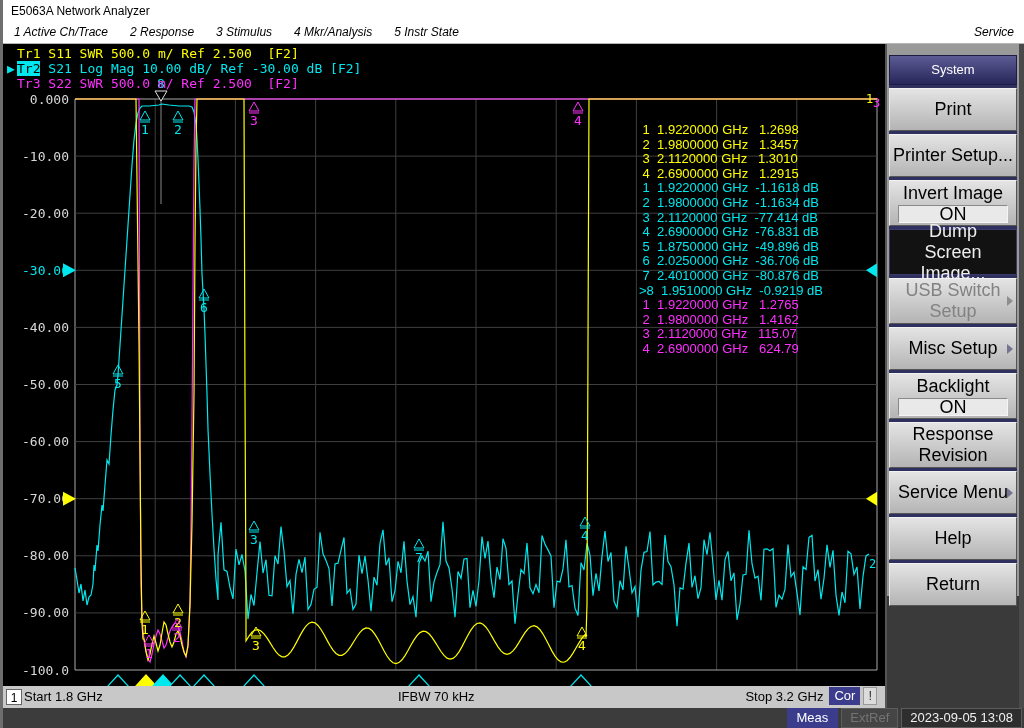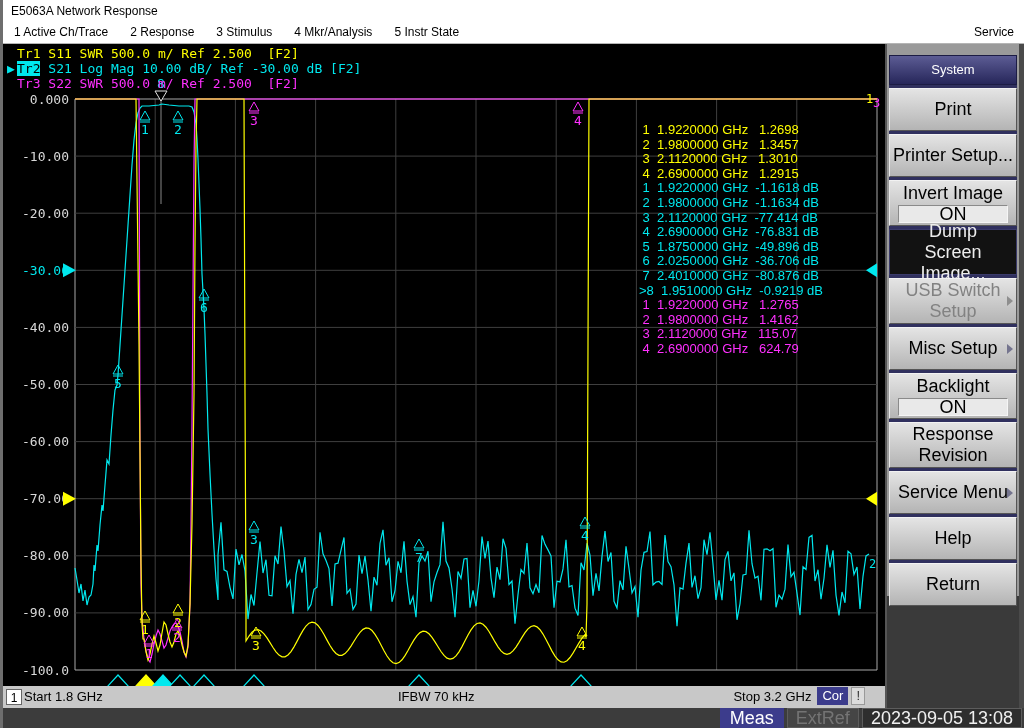--- a/index.html
+++ b/index.html
@@ -2,43 +2,43 @@
 <html><head>
 <meta charset="utf-8">
 <style>
   html,body{margin:0;padding:0;background:#000;}
   #app{position:relative;width:1024px;height:728px;overflow:hidden;background:#000;
        font-family:"Liberation Sans",sans-serif;border-left:3px solid #6e6e6e;box-sizing:border-box;}
   
   #titlebar{position:absolute;left:0;top:0;width:100%;height:22px;background:#ffffff;color:#000;
             font-size:12px;line-height:22px;padding-left:8px;box-sizing:border-box;}
   #menubar{position:absolute;left:0;top:22px;width:100%;height:22px;background:#ffffff;color:#000;
-           font-size:12px;line-height:20px;border-bottom:1px solid #b5b5b5;box-sizing:border-box;}
+           font-size:12px;line-height:20px;border-bottom:1px solid #b5b5b5;box-sizing:border-box;font-style:italic;}
   .menu-item{display:inline-block;padding:0 11px;cursor:default;}
   #resize-lbl{position:absolute;right:10px;top:0;}
   
   #screen{position:absolute;left:0;top:44px;width:878px;height:642px;background:#000;}
   #plot{position:absolute;left:0;top:0;}
   #tracedefs{position:absolute;left:4px;top:2px;font-family:"DejaVu Sans Mono",monospace;
              font-size:13px;line-height:15px;white-space:pre;z-index:3;}
   .tdef-arrow{display:inline-block;width:10px;}
   #mktable{position:absolute;left:636px;top:58px;font-family:Liberation Sans, sans-serif;
            font-size:13px;line-height:14.6px;white-space:pre;z-index:3;margin-top:21px;}
   
   #statusbar{position:absolute;left:0;top:686px;width:882px;height:22px;background:#c8c8c8;
              color:#000;font-size:13px;line-height:22px;}
   #ch-box{position:absolute;left:3px;top:3px;width:16px;height:16px;background:#fff;border:1px solid #666;
           text-align:center;line-height:16px;font-size:12px;box-sizing:border-box;}
   #start-lbl{position:absolute;left:21px;}
   #ifbw-lbl{position:absolute;left:395px;}
-  #stop-wrap{position:absolute;right:20px;top:0;height:39px;}
+  #stop-wrap{position:absolute;right:8px;top:0;height:39px;}
   .badge-cor{display:inline-block;background:#3c3c8c;color:#fff;padding:0 5px;margin-left:6px;line-height:18px;vertical-align:1px;}
   .badge-excl{display:inline-block;background:#dcdcdc;color:#333;border:1px solid #999;padding:0 4px;margin-left:3px;line-height:16px;vertical-align:1px;}
   
-  #footer{position:absolute;left:0;top:708px;width:100%;height:20px;background:#3c3c3c;font-size:18px;line-height:20px;}
+  #footer{position:absolute;left:0;top:708px;width:100%;height:20px;background:#3c3c3c;font-size:13px;line-height:20px;}
   #footer-right{position:absolute;right:2px;top:0;height:20px;}
   .badge-meas{display:inline-block;background:#3c3c8c;color:#fff;padding:0 10px;margin-right:3px;}
   .badge-extref{display:inline-block;background:#454545;color:#747474;border:1px solid #5c5c5c;padding:0 8px;margin-right:3px;line-height:18px;box-sizing:border-box;}
   .badge-time{display:inline-block;background:#2e2e2e;color:#f0f0f0;border:1px solid #5c5c5c;padding:0 8px;line-height:18px;box-sizing:border-box;}
   
   #softkeys{position:absolute;left:882px;top:44px;width:142px;height:664px;background:#9a9a9a;
             border-left:2px solid #555;box-sizing:border-box;}
   #softkeys-inner{position:absolute;left:2px;top:11px;width:128px;}
   #softkeys-strip{position:absolute;right:0;top:0;width:8px;height:100%;background:#4a4a4a;}
   #softkeys-bottom{position:absolute;left:0;top:552px;width:100%;height:112px;background:#3a3a3a;}
@@ -53,21 +53,21 @@
   .sk-btn.disabled{color:#828282;}
   .sk-on{margin:1px 8px 0 8px;background:#e9e9e9;border:1px solid #8a8a8a;border-bottom-color:#f5f5f5;border-right-color:#f5f5f5;line-height:16px;}
   .sk-arrow{position:absolute;right:3px;top:50%;margin-top:-5px;width:0;height:0;
             border-left:6px solid #74748e;border-top:5px solid transparent;border-bottom:5px solid transparent;}
   .sk-btn.disabled .sk-arrow{border-left-color:#8e8e8e;}
 </style>
 </head>
 <body>
 
 <div id="app">
-  <div id="titlebar">E5063A Network Response</div>
+  <div id="titlebar">E5063A Network Analyzer</div>
   <div id="menubar">
     <span id="menu-items"><span class="menu-item">1 Active Ch/Trace</span><span class="menu-item">2 Response</span><span class="menu-item">3 Stimulus</span><span class="menu-item">4 Mkr/Analysis</span><span class="menu-item">5 Instr State</span></span>
     <span id="resize-lbl">Service</span>
   </div>
 
   <div id="screen">
     <svg id="plot" width="878" height="642">
         <line x1="72" y1="55" x2="72" y2="626" stroke="#a8a8a8" stroke-width="1"></line>
         <line x1="152.2" y1="55" x2="152.2" y2="626" stroke="#3f3f3f" stroke-width="1"></line>
         <line x1="232.4" y1="55" x2="232.4" y2="626" stroke="#3f3f3f" stroke-width="1"></line>

